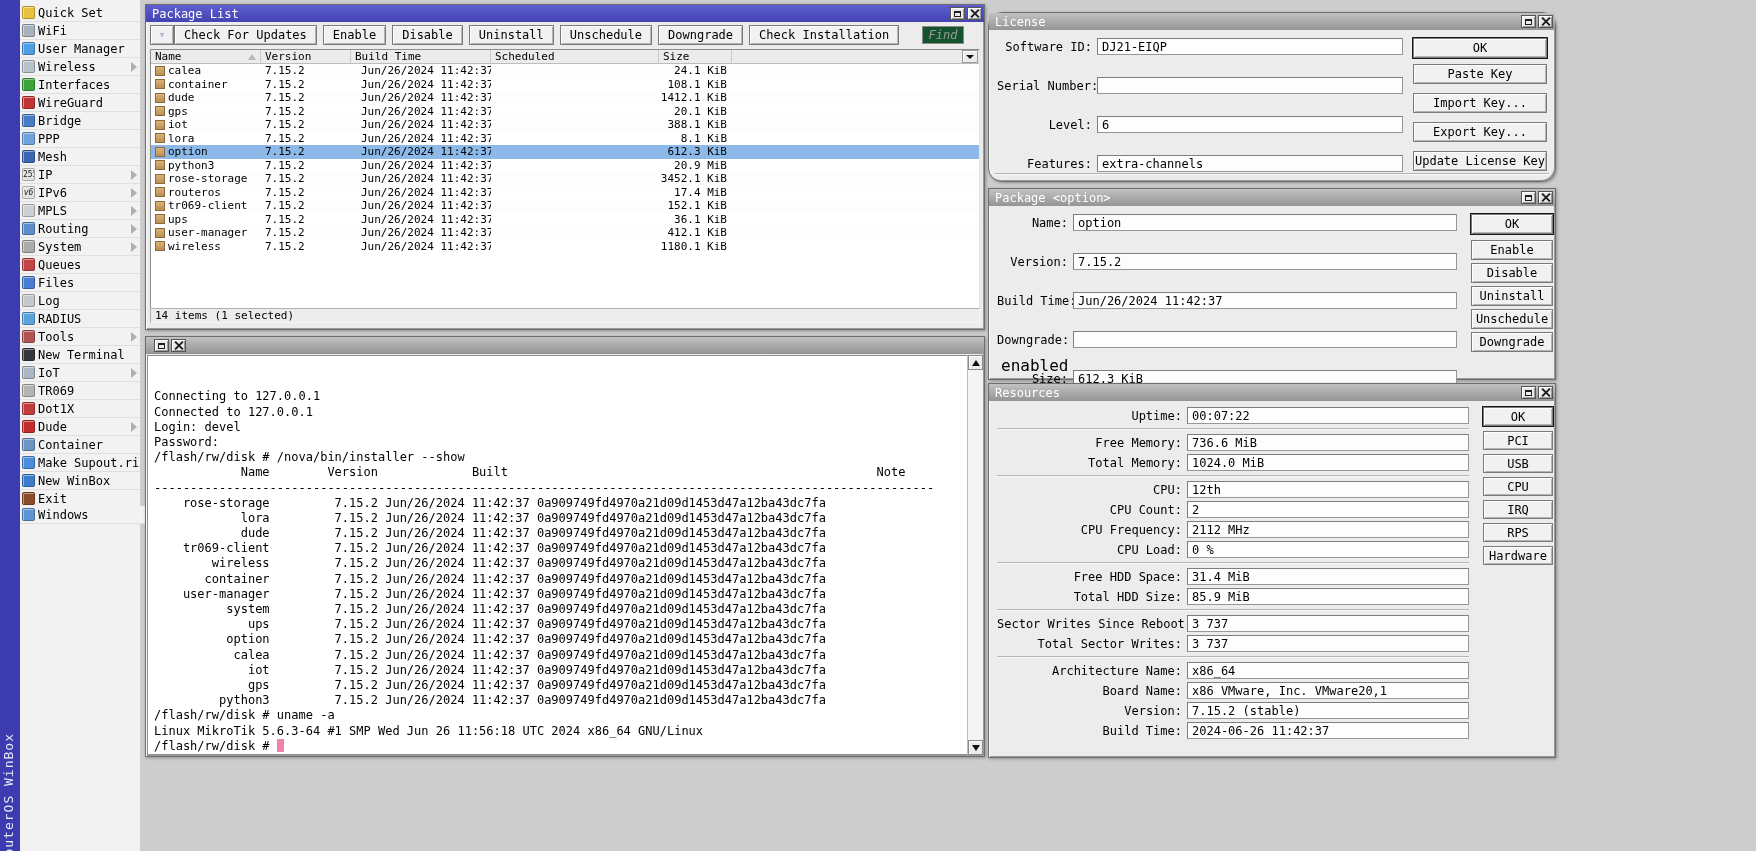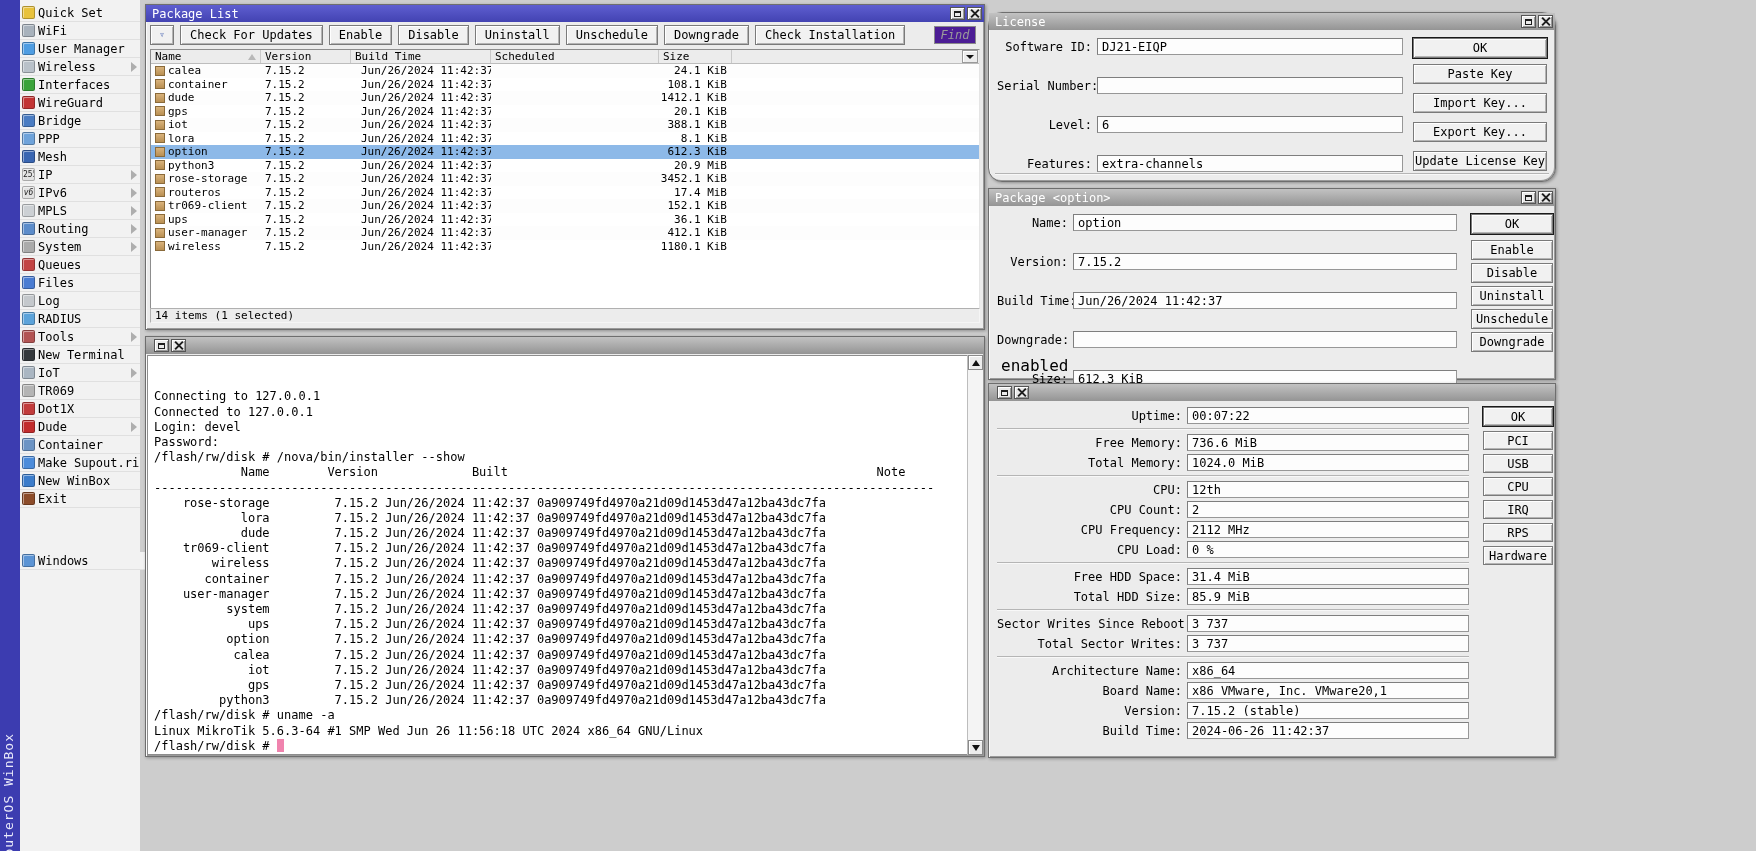--- a/index.html
+++ b/index.html
@@ -65,29 +65,29 @@
   .side-item {
     position:relative; height:18px; display:flex; align-items:center;
     padding-left:2px; border-bottom:1px solid #e0e0e0; background:#f2f2f2;
     font-size:12px; white-space:nowrap; overflow:hidden; cursor:default;
   }
   .side-icon { width:13px; height:13px; margin-right:3px; flex:0 0 auto; border-radius:2px;
     border:1px solid rgba(0,0,0,.25); box-shadow: inset 1px 1px 0 rgba(255,255,255,.45);
     font-size:8px; line-height:11px; text-align:center; color:#222; background:#bbb; overflow:hidden; }
   .side-arrow { position:absolute; right:3px; width:0; height:0;
     border-left:6px solid #aeaeae; border-top:5px solid transparent; border-bottom:5px solid transparent; }
-  #sidebar-windows-wrap { position:absolute; left:0; top:552px; width:136px; }
+  #sidebar-windows-wrap { position:absolute; left:0; top:506px; width:136px; }
   
   #pkg-window { left:145px; top:4px; width:840px; height:326px; }
-  #pkg-toolbar { position:relative; height:26px; display:flex; align-items:center; padding:0 4px; gap:6px; }
+  #pkg-toolbar { position:relative; height:26px; display:flex; align-items:center; padding:0 4px; }
   #pkg-toolbar .btn { height:20px; padding:0 9px; }
   #filter-btn { width:24px; height:20px; padding:0; }
   #find-input {
-    position:absolute; right:8px; top:4px; width:42px; height:18px;
-    border:1px solid #8a8a8a; background:#4c1d95; font-family:inherit;
+    position:absolute; right:20px; top:4px; width:42px; height:18px;
+    border:1px solid #8a8a8a; background:#14532d; font-family:inherit;
     font-size:12px; font-style:italic; color:#9a9a9a; text-align:center; padding:0 2px;
   }
   #find-input::placeholder { color:#9a9a9a; font-style:italic; }
   #pkg-table-wrap {
     position:absolute; left:4px; right:4px; top:44px; bottom:20px;
     background:#fff; border:1px solid #8d8d8d; border-bottom-color:#e5e5e5; border-right-color:#e5e5e5;
     overflow:hidden;
   }
   #pkg-head { position:relative; display:flex; height:14px; background:#ececec; border-bottom:1px solid #bdbdbd; font-size:11px; }
   #pkg-head .col { display:flex; align-items:center; padding:0 4px; border-right:1px solid #c9c9c9; overflow:hidden; }
@@ -597,20 +597,21 @@
       <div class="btn">Disable</div>
       <div class="btn">Uninstall</div>
       <div class="btn">Unschedule</div>
       <div class="btn">Downgrade</div>
     </div>
   <div class="dlg-status">enabled</div>
 </div>
 
 <div class="window" id="res-window">
   <div class="titlebar inactive">
+    <span class="tb-title">Resources</span>
     <span class="tb-btn">
         <span class="glyph-max"></span>
       </span>
     <span class="tb-btn">
         <span class="glyph-close"></span>
       </span>
   </div>
   <div class="dlg-fields" id="res-fields">
       <div class="field-row">
         <span class="lbl">Uptime:</span>

